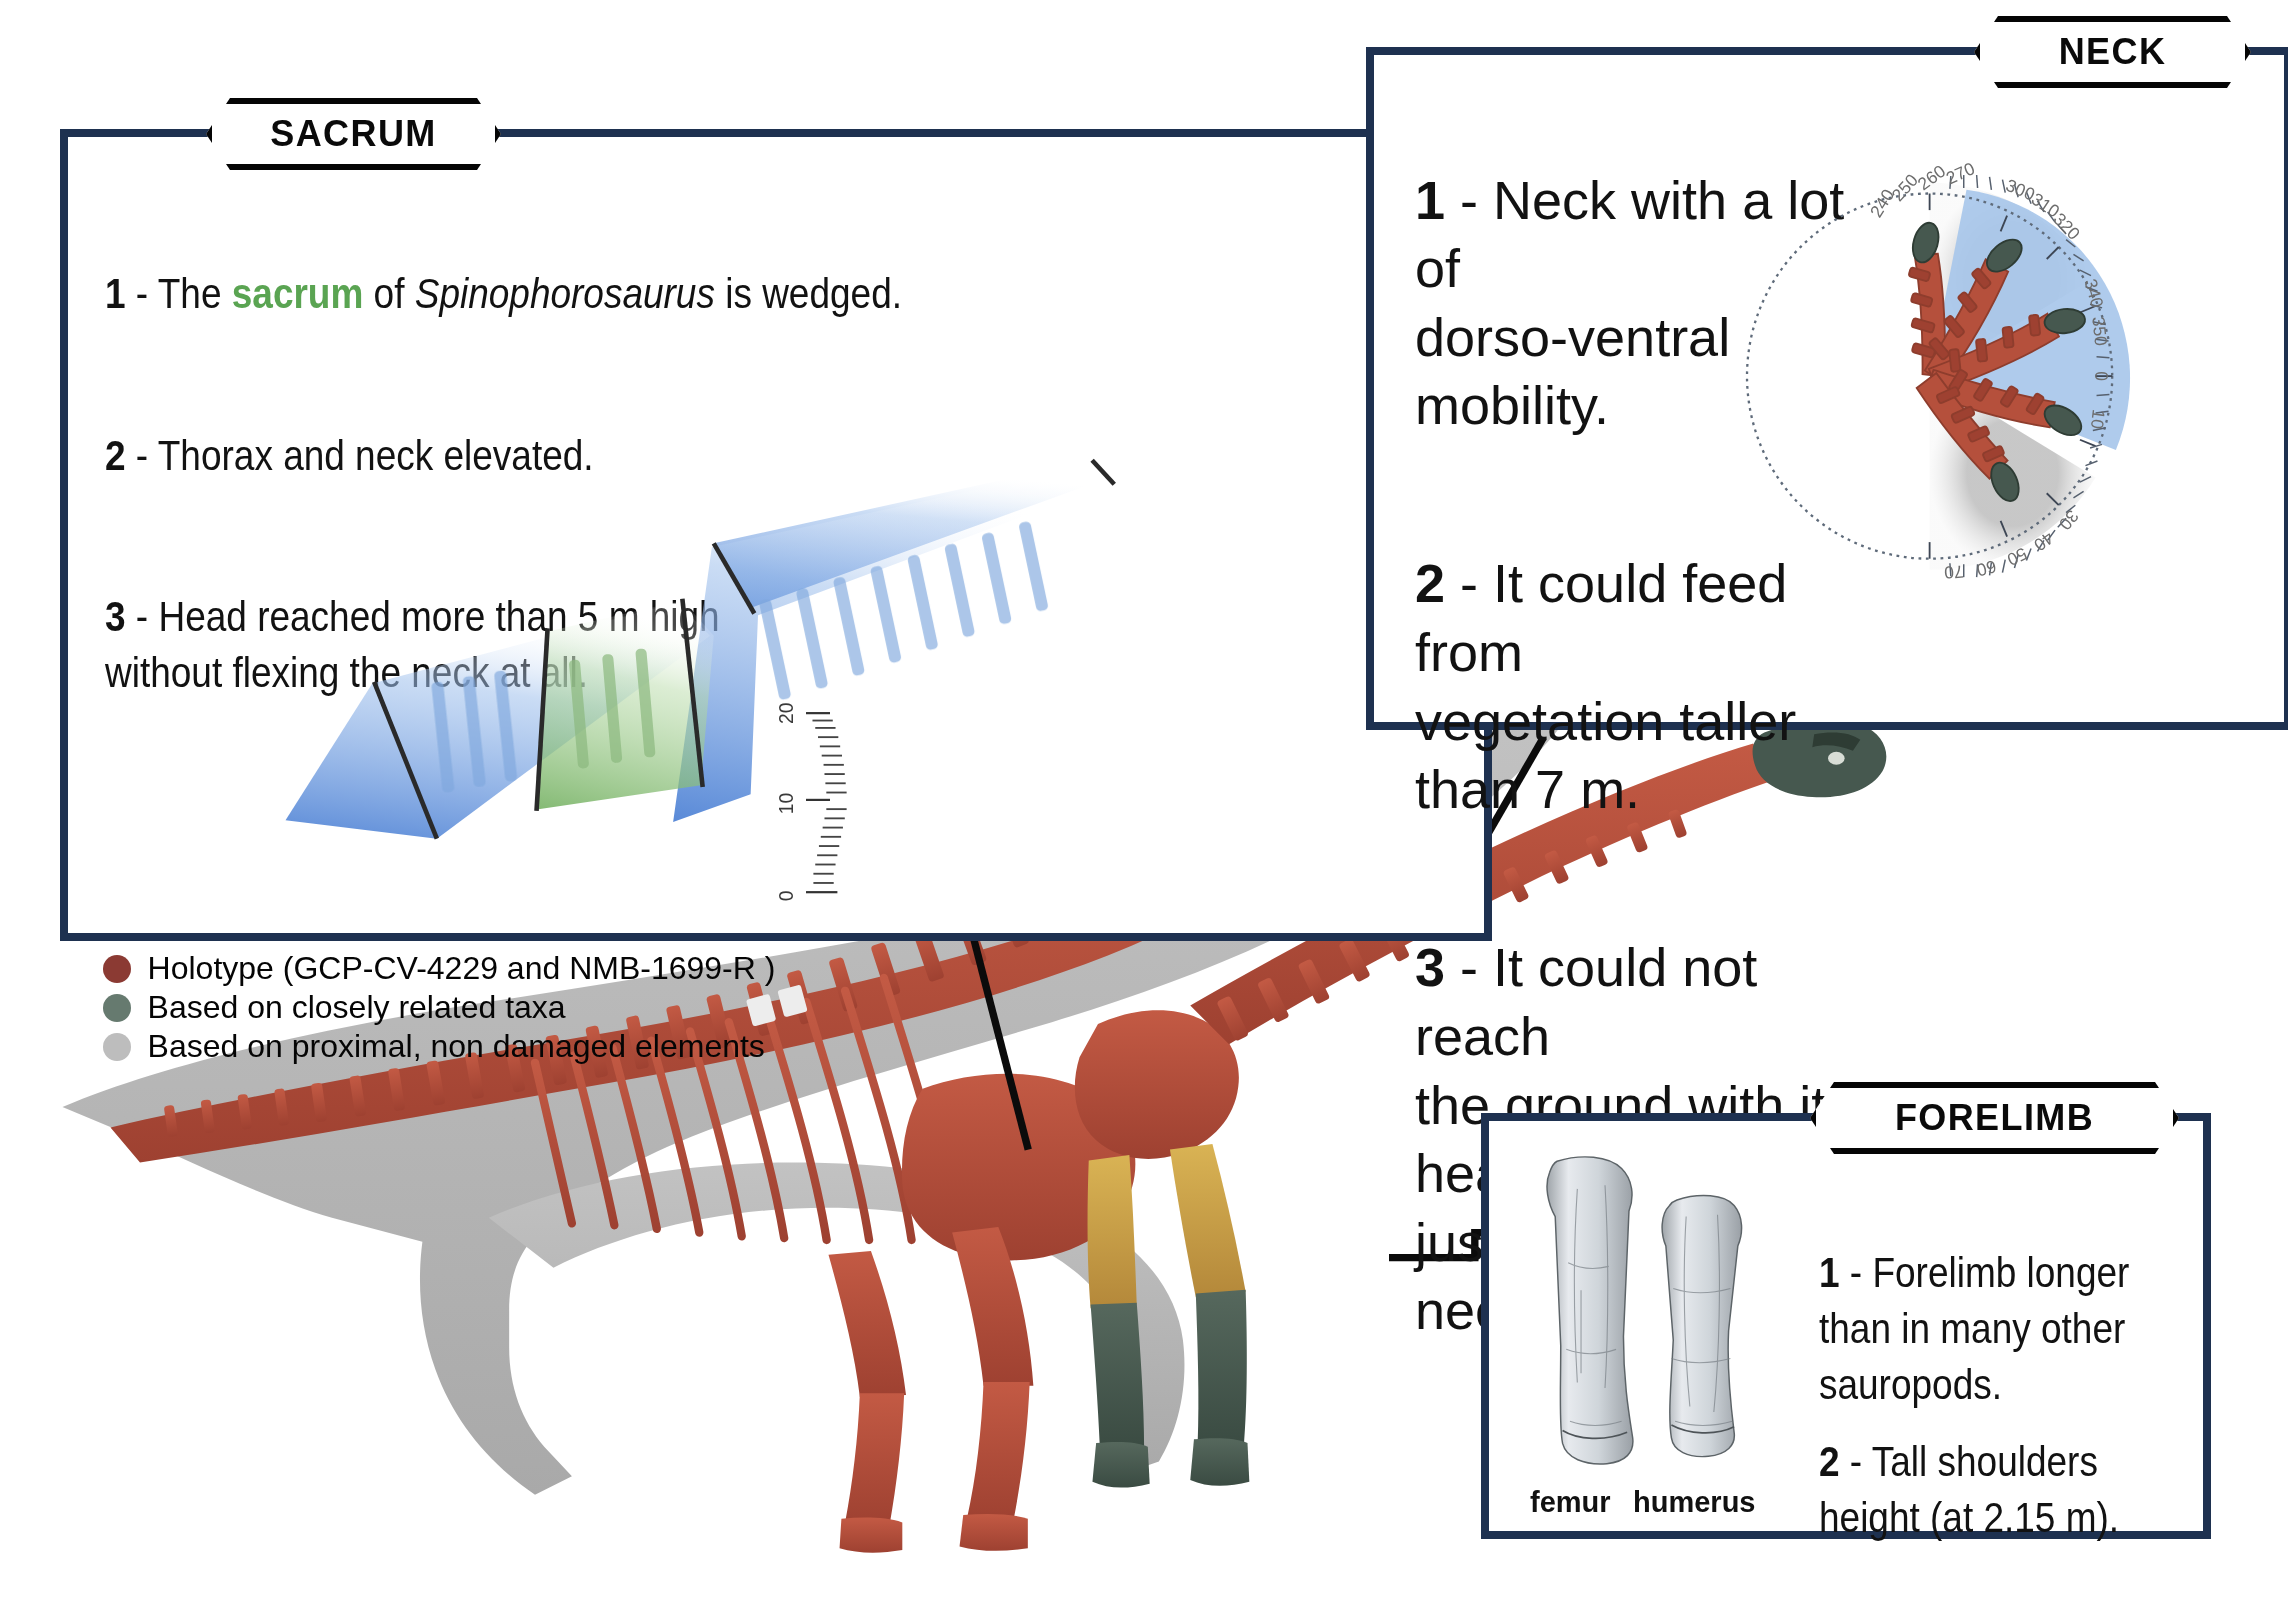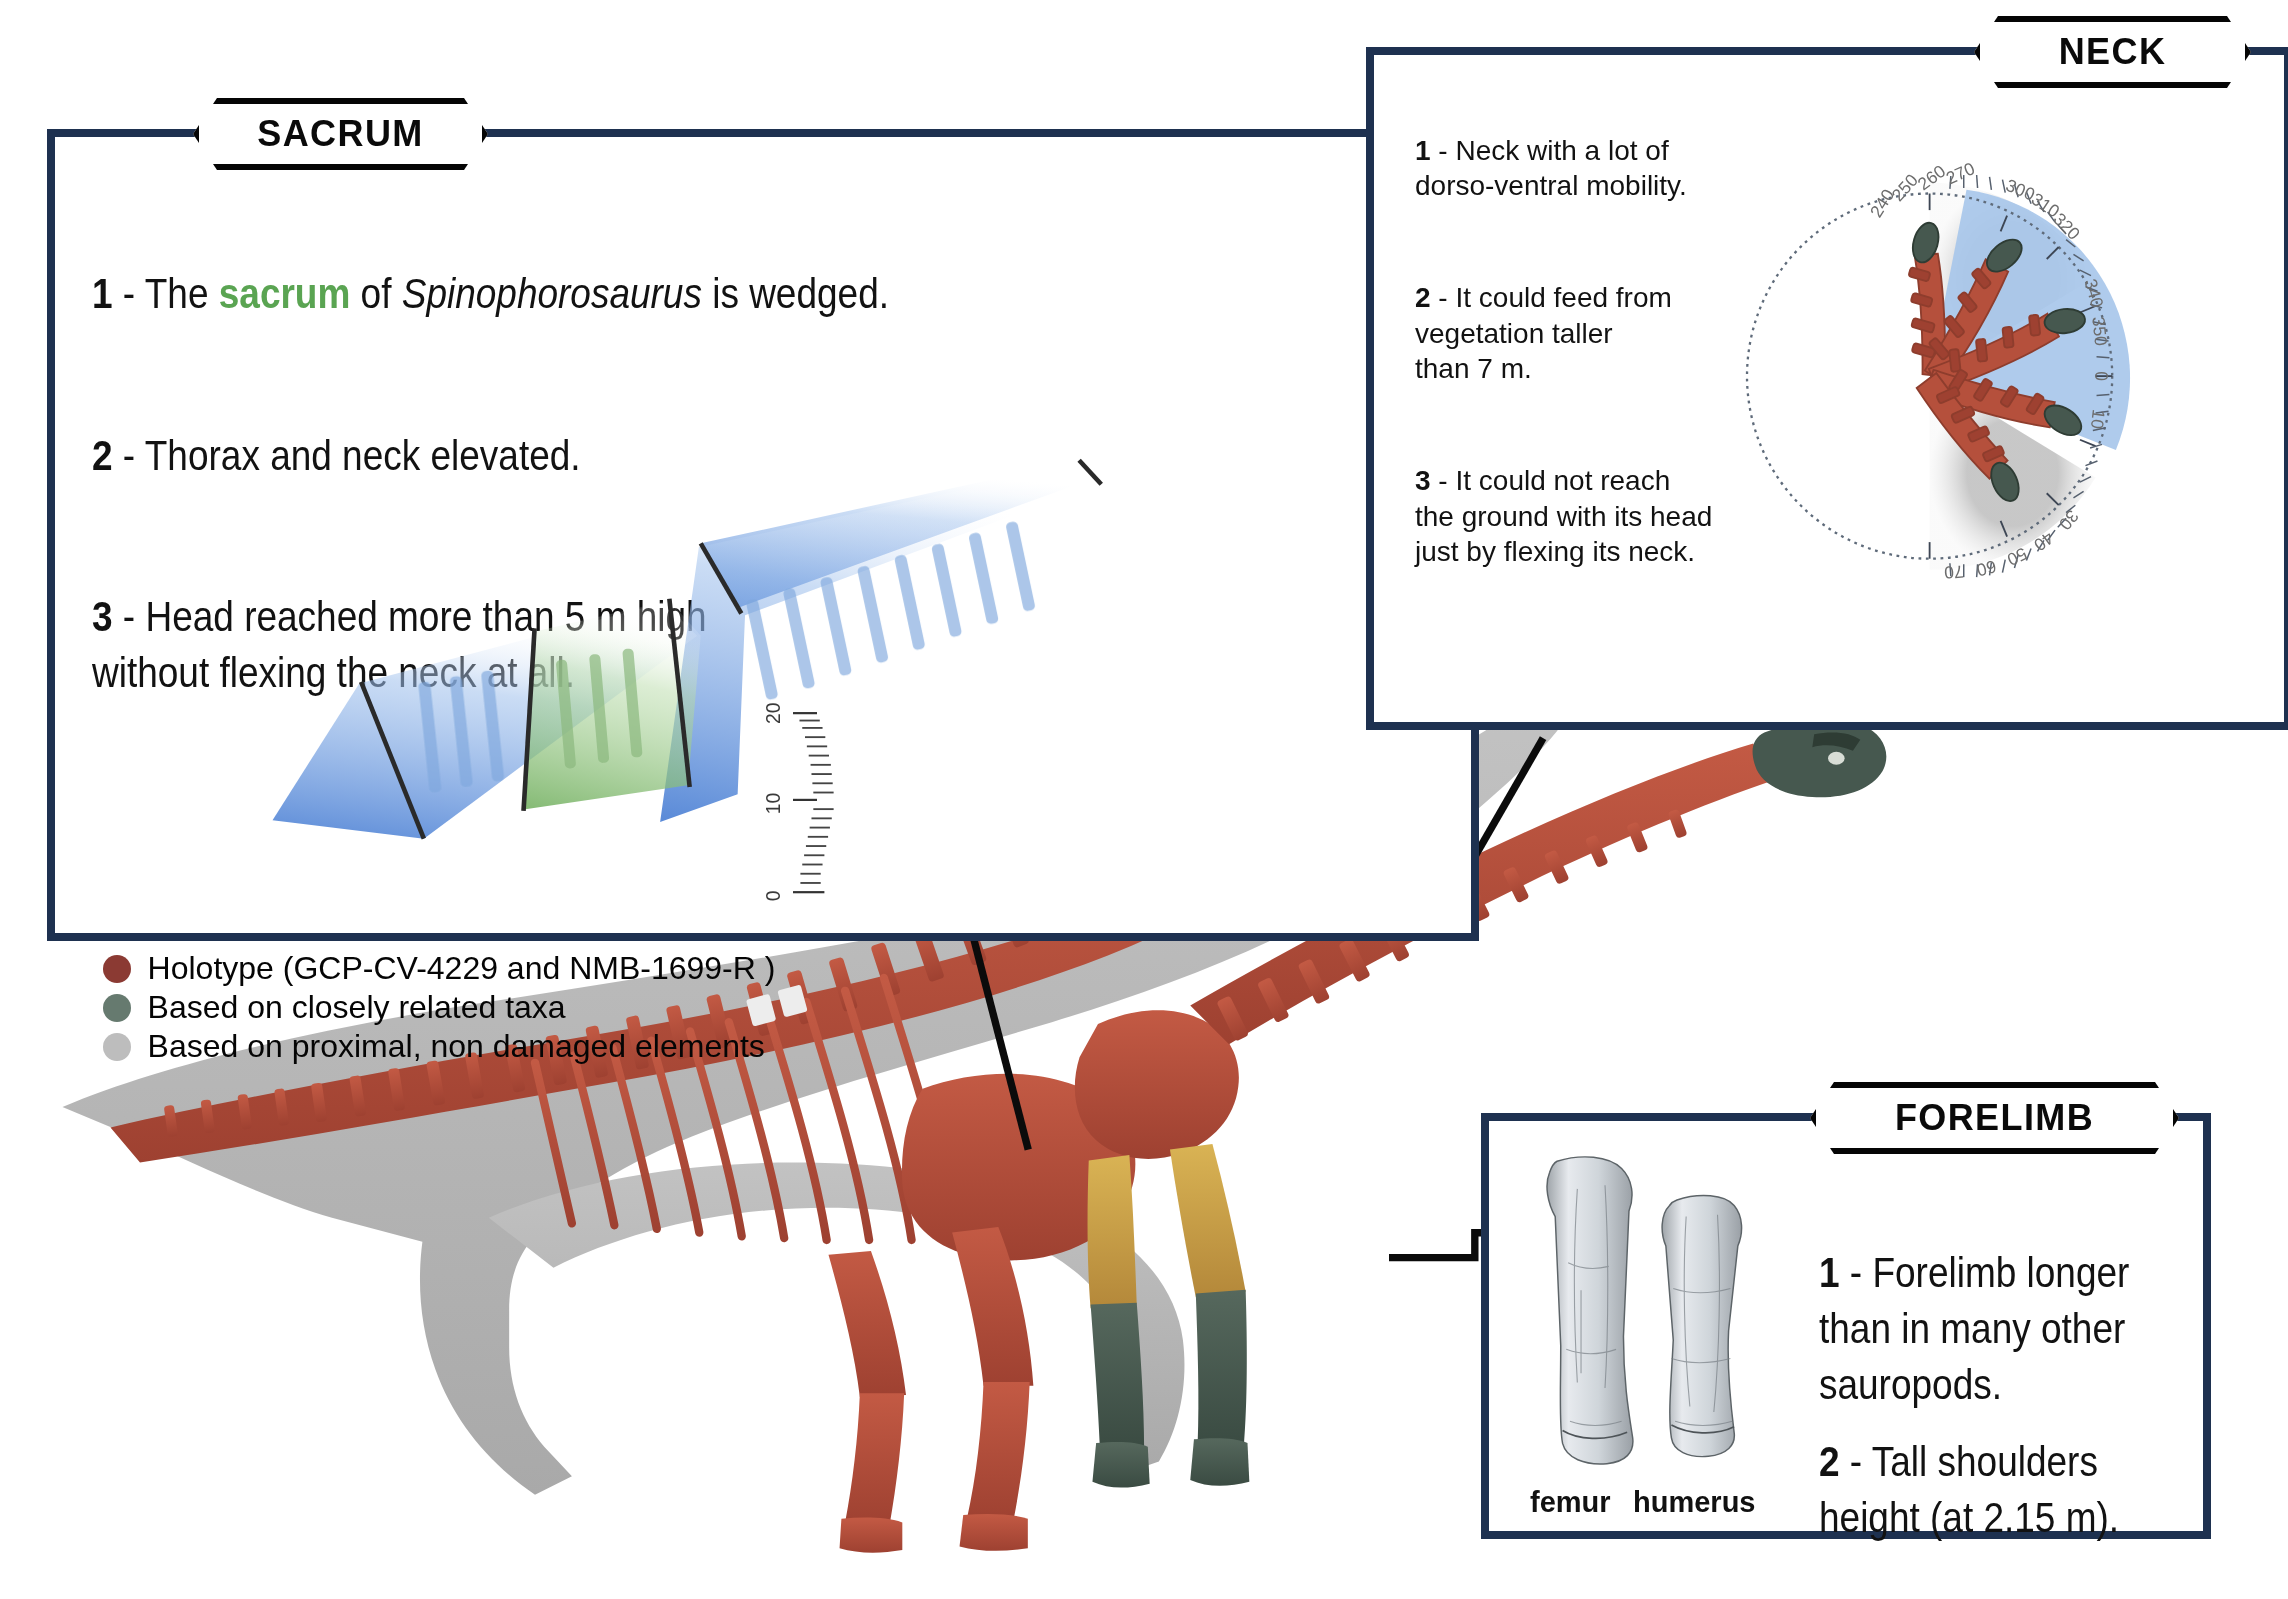--- a/index.html
+++ b/index.html
@@ -62,21 +62,21 @@
   }
   .pt b { font-weight: bold; }
   .cond {
     font-size: 43px;
     line-height: 1.30;
     transform: scaleX(0.86);
     transform-origin: left center;
     white-space: pre-line;
   }
   .wide {
-    font-size: 28px;
+    font-size: 54px;
     line-height: 1.27;
     white-space: pre-line;
   }
   .green { color: #5aa452; font-weight: bold; }
   .ital { font-style: italic; }
 
   
   #legend {
     position: absolute;
     left: 103px; top: 949px;
@@ -299,21 +299,21 @@
       <rect x="786" y="310" width="26" height="30" rx="3" fill="#ededed" transform="rotate(-15 799 325)"></rect>
     </g>
   </svg>
 
   <svg class="leader" style="left:0; top:0;" width="2289" height="1599" viewBox="0 0 2480 1733">
     <line x1="1053" y1="1010" x2="1114" y2="1246" stroke="#0b0b0b" stroke-width="8"></line>
     <line x1="1672" y1="800" x2="1555" y2="1003" stroke="#0b0b0b" stroke-width="8"></line>
     <polyline points="1505,1363 1598,1363 1598,1336 1682,1336" stroke="#0b0b0b" stroke-width="8" fill="none"></polyline>
   </svg>
 
-  <div class="panel" style="left:47px; top:129px; width:1432px; height:812px;">
+  <div class="panel" style="left:60px; top:129px; width:1432px; height:812px;">
     <div class="tag" style="left:138px; width:295px;">
       <span class="tag-text">SACRUM</span>
     </div>
 
     <div class="panel-body">
       <p class="pt cond" style="margin-top:42px;">
         <b>1</b><span> </span><span>-</span><span> </span><span>The </span><span class="green">sacrum</span><span> of </span><span class="ital">Spinophorosaurus</span><span> is wedged.</span>
       </p>
 
       <p class="pt cond" style="margin-top:50px;">

